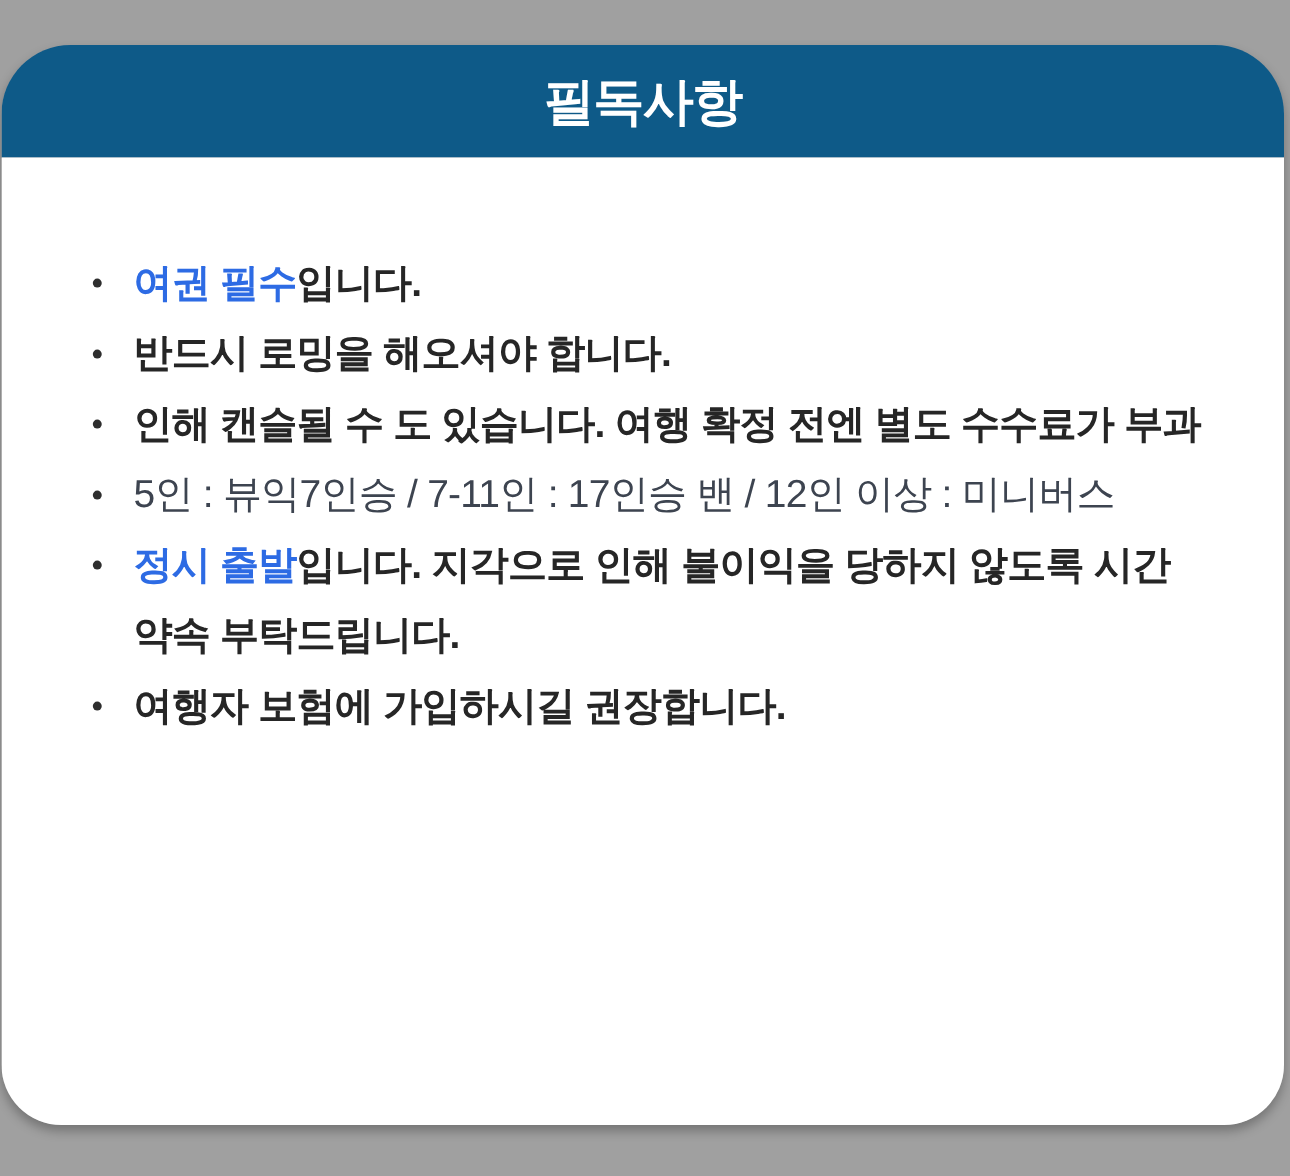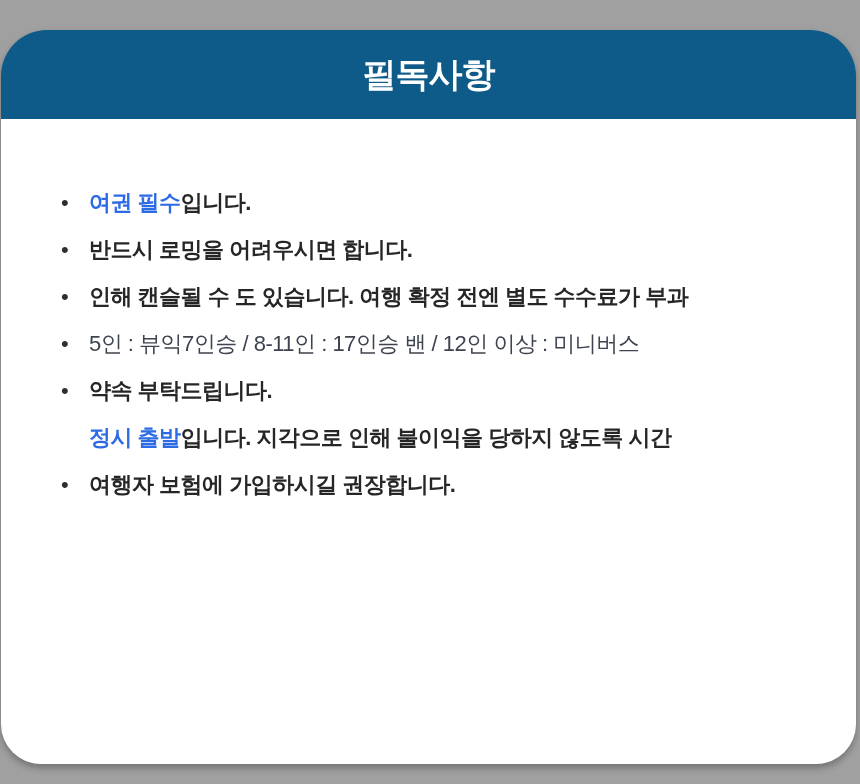--- a/index.html
+++ b/index.html
@@ -16,21 +16,21 @@
   .card {
     position: absolute;
     top: 30px;
     left: 1px;
     width: 855px;
     border-radius: 46px 46px 40px 40px;
     overflow: hidden;
     box-shadow: 0 4px 7px rgba(0,0,0,0.28);
   }
   .card-header {
-    height: 89px;
+    height: 75px;
     background: var(--header-bg, #0e5a88);
     display: flex;
     align-items: center;
     justify-content: center;
   }
   .card-title {
     color: var(--header-fg, #ffffff);
     font-size: 34px;
     font-weight: 700;
     letter-spacing: -1px;
@@ -54,21 +54,21 @@
     width: 28px;
     flex: 0 0 28px;
     font-size: 22px;
     line-height: 47px;
     color: #2e2e2e;
   }
   .lines {
     flex: 1 1 auto;
   }
   .line {
-    font-size: 22px;
+    font-size: 26px;
     line-height: 47px;
     letter-spacing: -0.5px;
     white-space: nowrap;
   }
   .seg-dark {
     color: var(--dark, #262626);
     font-weight: 700;
   }
   .seg-accent {
     color: var(--accent, #2d6be4);
@@ -90,40 +90,40 @@
     <ul class="notice-list" id="notice-list">
         <li class="notice-item">
           <span class="bullet">•</span>
           <div class="lines">
             <div class="line"><span class="seg-accent">여권 필수</span><span class="seg-dark">입니다.</span></div>
           </div>
         </li>
         <li class="notice-item">
           <span class="bullet">•</span>
           <div class="lines">
-            <div class="line"><span class="seg-dark">반드시 로밍을 어려우시면 합니다.</span></div>
+            <div class="line"><span class="seg-dark">반드시 로밍을 해오셔야 합니다.</span></div>
           </div>
         </li>
         <li class="notice-item">
           <span class="bullet">•</span>
           <div class="lines">
             <div class="line"><span class="seg-dark">인해 캔슬될 수 도 있습니다. 여행 확정 전엔 별도 수수료가 부과</span></div>
           </div>
         </li>
         <li class="notice-item">
           <span class="bullet">•</span>
           <div class="lines">
-            <div class="line"><span class="seg-plain">5인 : 뷰익7인승 / 8-11인 : 17인승 밴 / 12인 이상 : 미니버스</span></div>
+            <div class="line"><span class="seg-plain">5인 : 뷰익7인승 / 7-11인 : 17인승 밴 / 12인 이상 : 미니버스</span></div>
           </div>
         </li>
         <li class="notice-item">
           <span class="bullet">•</span>
           <div class="lines">
+            <div class="line"><span class="seg-accent">정시 출발</span><span class="seg-dark">입니다. 지각으로 인해 불이익을 당하지 않도록 시간</span></div>
             <div class="line"><span class="seg-dark">약속 부탁드립니다.</span></div>
-            <div class="line"><span class="seg-accent">정시 출발</span><span class="seg-dark">입니다. 지각으로 인해 불이익을 당하지 않도록 시간</span></div>
           </div>
         </li>
         <li class="notice-item">
           <span class="bullet">•</span>
           <div class="lines">
             <div class="line"><span class="seg-dark">여행자 보험에 가입하시길 권장합니다.</span></div>
           </div>
         </li>
       </ul>
   </div>

